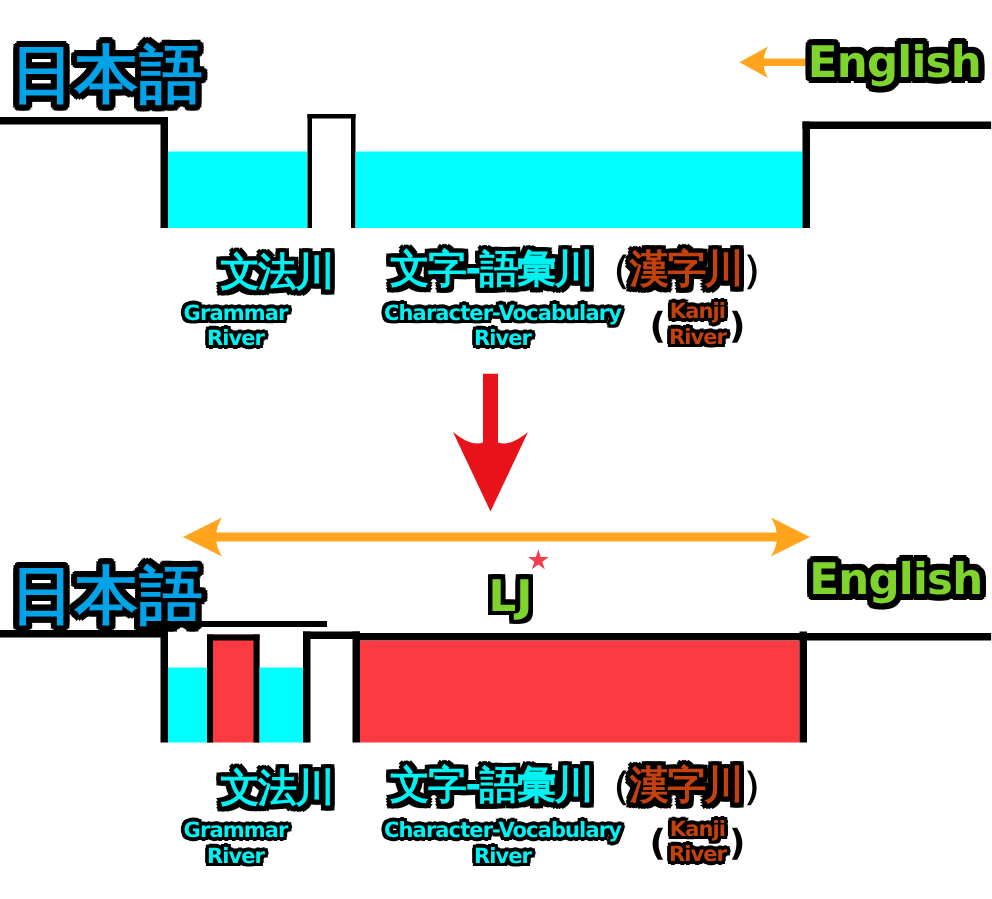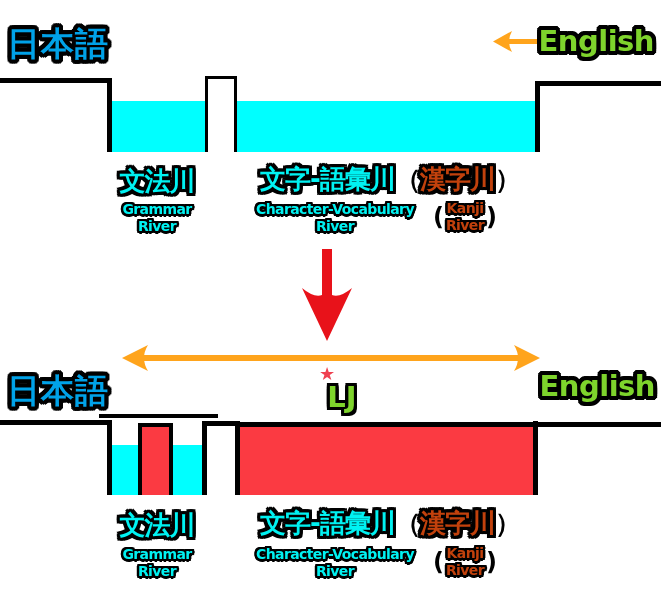--- a/index.html
+++ b/index.html
@@ -24,25 +24,25 @@
   .ol-sm{text-shadow:
     -2px -2px 0 #000,0 -2.5px 0 #000,2px -2px 0 #000,
     -2.5px 0 0 #000,2.5px 0 0 #000,
     -2px 2px 0 #000,0 2.5px 0 #000,2px 2px 0 #000,
     -1px -2px 0 #000,1px -2px 0 #000,-2px -1px 0 #000,2px -1px 0 #000,
     -2px 1px 0 #000,2px 1px 0 #000,-1px 2px 0 #000,1px 2px 0 #000;}
   .blue{color:#00A2E8;}
   .green{color:#7ED42C;}
   .cyan{color:#00F2F2;}
   .yellow{color:#c2410c;}
-  .jp-head{font-size:33px;letter-spacing:1px;}
+  .jp-head{font-size:42px;letter-spacing:1px;}
   .en-head{font-size:29px;letter-spacing:-0.5px;padding-left:20px;}
   .river-jp{font-size:26px;letter-spacing:-1px;white-space:nowrap;}
   .river-en{font-size:14px;letter-spacing:-0.6px;line-height:17px;text-align:center;white-space:nowrap;}
-  .center{text-align:center;}
+  .center{text-align:right;}
   
   .ink{background:#000;}
   .water{background:#00FFFF;}
   .redfill{background:#FB3A42;}
   .pillar{background:#fff;border:3px solid #000;border-bottom:none;box-sizing:border-box;}
   .pillar-b{background:#fff;border:5px solid #000;border-bottom:none;box-sizing:border-box;}
   .redpillar{background:#FB3A42;border:4px solid #000;border-bottom:none;box-sizing:border-box;}
   .paren-line{display:flex;align-items:center;justify-content:center;}
   .big-paren{font-size:26px;color:#000;font-weight:bold;}
   .sm-paren{font-size:24px;color:#000;font-weight:bold;padding:0 2px;}
@@ -98,21 +98,21 @@
   <svg class="abs" style="left:300px;top:249px;" width="54" height="94">
     <path d="M22 0 L32 0 L32 46 Q40 49 52 39 L27 92 L2 39 Q14 49 22 46 Z" fill="#E8121A"></path>
   </svg>
 
   <svg class="abs" style="left:122px;top:344px;" width="418" height="28">
     <rect x="20" y="11" width="378" height="6" fill="#FFA41C"></rect>
     <path d="M0 14 L26 1 Q18 14 26 27 Z" fill="#FFA41C"></path>
     <path d="M418 14 L392 1 Q400 14 392 27 Z" fill="#FFA41C"></path>
   </svg>
   <div class="abs star center" style="left:287px;top:363px;width:80px;">★</div>
-  <div class="abs green ol-md center" style="left:302px;top:380px;width:80px;font-size:29px;">LJ</div>
+  <div class="abs green ol-md center" style="left:275px;top:380px;width:80px;font-size:29px;">LJ</div>
 
   <div class="abs jp-head blue ol-lg" style="left:7px;top:369px;">日本語</div>
   <div class="abs en-head green ol-lg" style="right:6px;top:369px;">English</div>
 
   <div class="abs ink" style="left:99px;top:414px;width:119px;height:4px;"></div>
   <div class="abs ink" style="left:0;top:420px;width:112px;height:5px;"></div>
   <div class="abs ink" style="left:107px;top:420px;width:5px;height:75px;"></div>
   <div class="abs water" style="left:112px;top:445px;width:26px;height:50px;"></div>
   <div class="abs redpillar" style="left:138px;top:423px;width:35px;height:72px;"></div>
   <div class="abs water" style="left:173px;top:445px;width:32px;height:50px;"></div>

